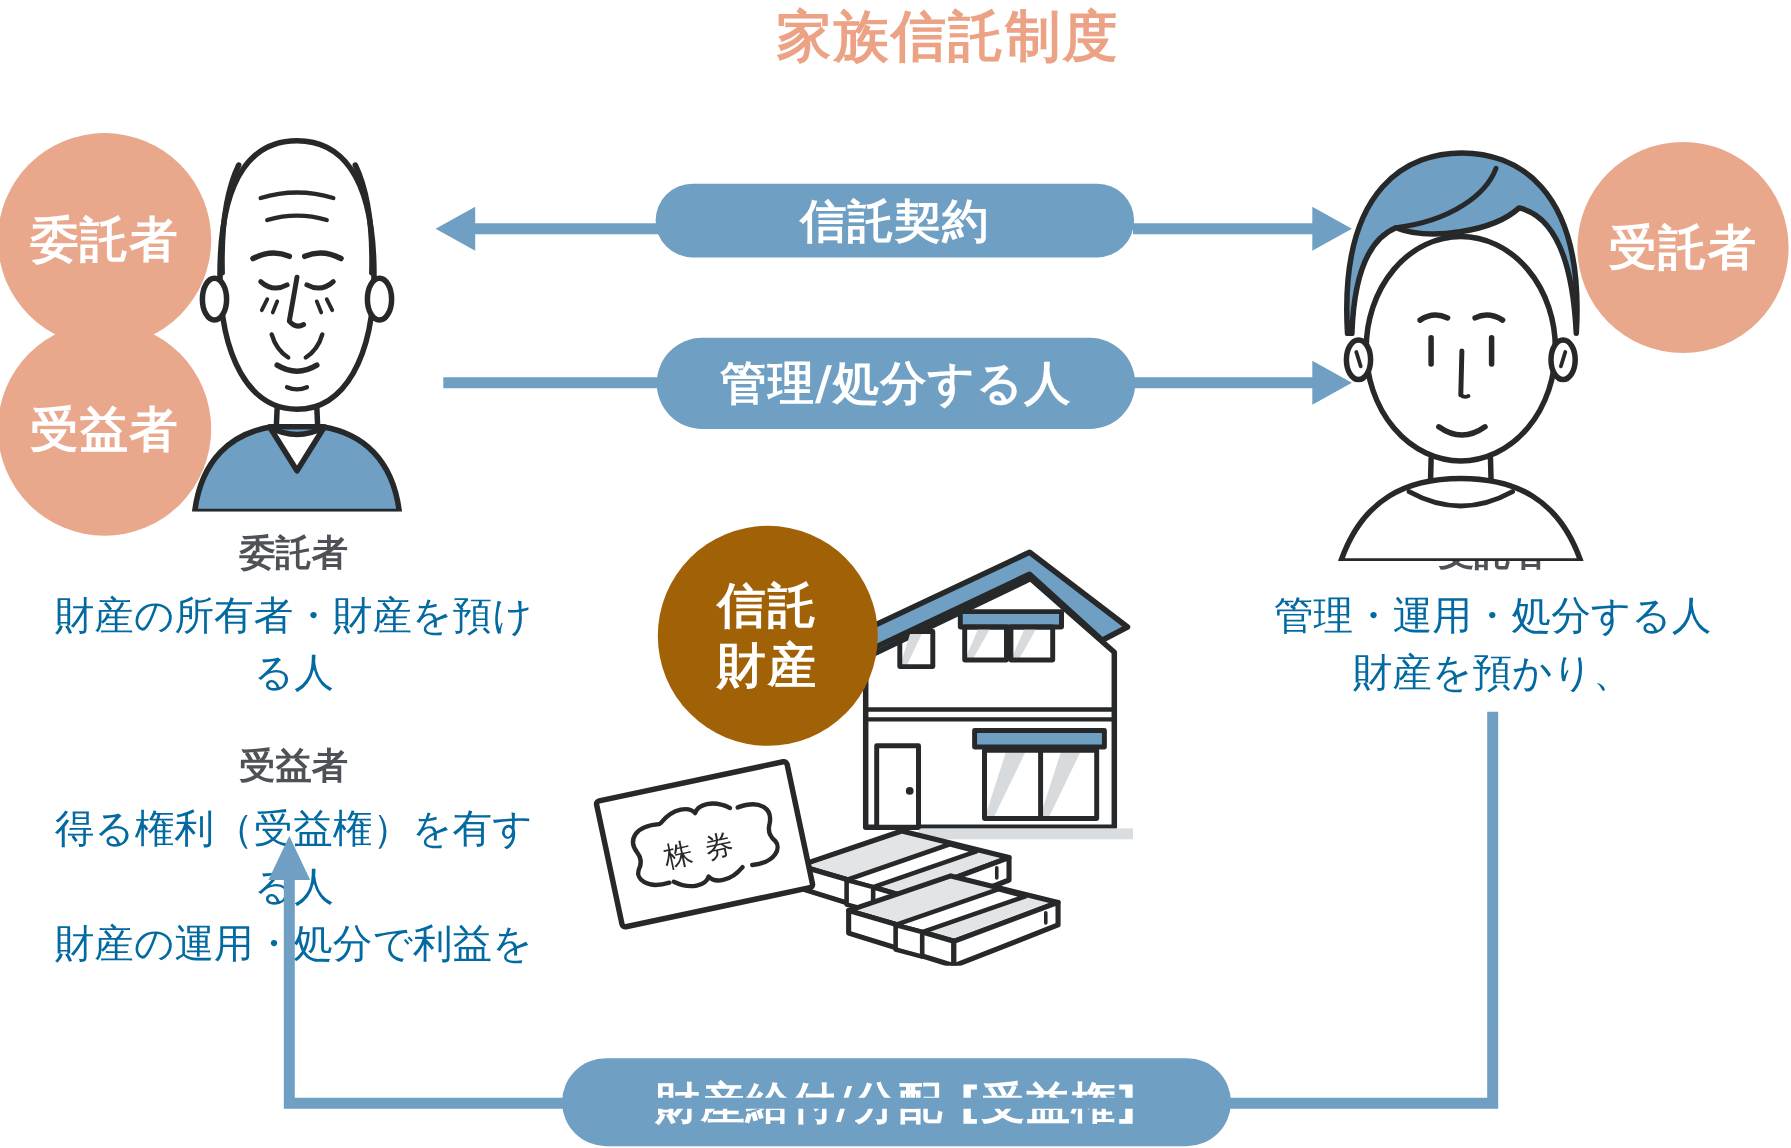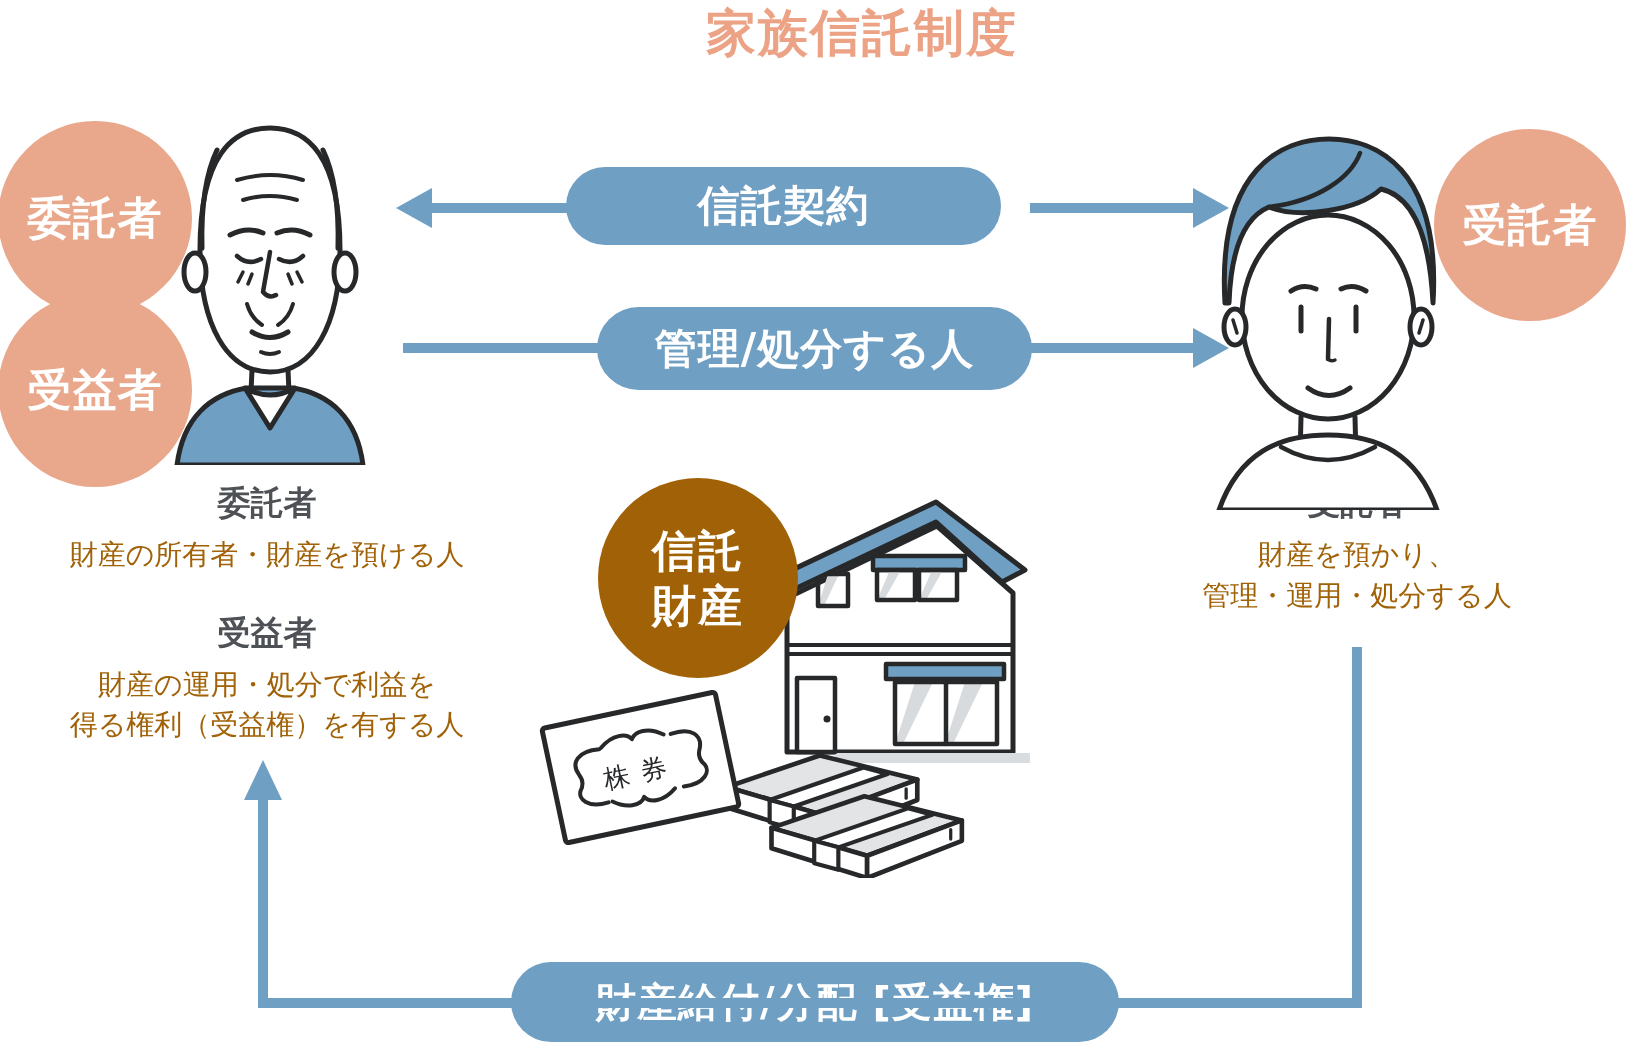--- a/index.html
+++ b/index.html
@@ -31,37 +31,37 @@
   #circle-settlor     { left:-2px;   top:121px; width:194px; height:194px; }
   #circle-beneficiary { left:-2px;   top:293px; width:194px; height:194px; }
   #circle-trustee     { left:1434px; top:129px; width:192px; height:192px; }
   
   .pill {
     position:absolute; background:#6F9FC3; border-radius:42px;
     display:flex; align-items:center; justify-content:center;
     color:#ffffff; font-weight:bold; font-size:42px;
     letter-spacing:1px;
   }
-  #pill-contract     { left:566px; top:167px; width:435px; height:78px; }
+  #pill-contract     { left:596px; top:167px; width:435px; height:67px; }
   #pill-authority    { left:597px; top:307px; width:435px; height:83px; }
   #pill-distribution { left:511px; top:962px; width:608px; height:80px; font-size:40px; }
   
   #trust-circle {
     position:absolute; left:598px; top:478px; width:200px; height:200px;
     border-radius:50%; background:#a16207;
     display:flex; flex-direction:column; align-items:center; justify-content:center;
     color:#ffffff; font-weight:bold; font-size:44px; line-height:1.25;
     letter-spacing:2px; z-index:5;
   }
   
   .desc { position:absolute; text-align:center; }
   #left-desc  { left:37px;   top:486px; width:460px; }
   #right-desc { left:1147px; top:486px; width:420px; }
   .desc .head { font-size:33px; font-weight:bold; color:#4E5256; line-height:1.0; }
-  .desc .body { font-size:28px; color:#a16207; line-height:1.45; margin-top:16px; }
+  .desc .body { font-size:36px; color:#0369a1; line-height:1.45; margin-top:16px; }
   #left-desc .head2 { margin-top:40px; }
   
   #old-man   { left:155px;  top:80px;  width:230px; height:385px; z-index:4; }
   #young-man { left:1195px; top:105px; width:270px; height:405px; z-index:4; }
   #house     { left:740px;  top:490px; width:290px; height:285px; z-index:2; }
   #money     { left:713px;  top:748px; width:260px; height:130px; z-index:6; }
   #certificate {
     left:548px; top:705px; width:185px; height:125px; z-index:7;
     transform:rotate(-12deg);
   }
@@ -237,26 +237,26 @@
       <path d="M 58,90 C 72,101 86,99 90,92 C 94,99 108,101 122,90"></path>
     </g>
     <text x="92" y="76" text-anchor="middle" font-size="26" letter-spacing="12" fill="#26282A" stroke="none" font-family="DejaVu Serif, serif">株券</text>
   </svg>
 
   <div id="left-desc" class="desc">
     <div class="head">委託者</div>
     <div class="body">財産の所有者・財産を預ける人</div>
     <div class="head head2">受益者</div>
     <div class="body">
+      <div>得る権利（受益権）を有する人</div>
       <div>財産の運用・処分で利益を</div>
-      <div>得る権利（受益権）を有する人</div>
     </div>
   </div>
 
   <div id="right-desc" class="desc">
     <div class="head">受託者</div>
     <div class="body">
+      <div>管理・運用・処分する人</div>
       <div>財産を預かり、</div>
-      <div>管理・運用・処分する人</div>
     </div>
   </div>
 
 </div>
 
 </body></html>

